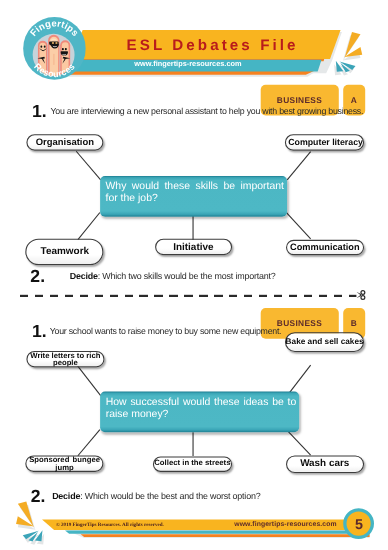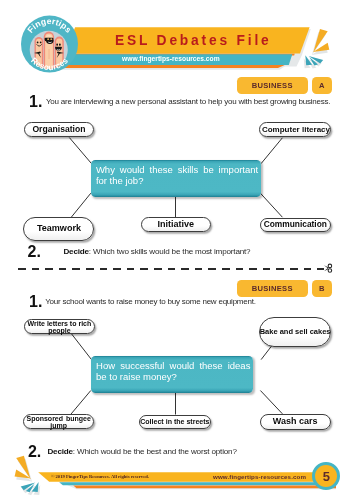--- a/index.html
+++ b/index.html
@@ -11,21 +11,21 @@
   .hdr{position:absolute;left:0;top:0;width:353px;height:95px;}
   .hdr-svg{position:absolute;left:0;top:0;}
   .title{position:absolute;left:115px;top:33.1px;
          font-size:13.8px;font-weight:bold;color:#b91c1c;letter-spacing:2.8px;
          white-space:nowrap;}
   .site{position:absolute;left:122.1px;top:55.2px;
         font-size:6.7px;font-weight:bold;color:#ffffff;letter-spacing:0px;
         white-space:nowrap;}
 
   
-  .pill{position:absolute;background:#F9B830;border-radius:4.5px;height:17px;
+  .pill{position:absolute;background:#F9B830;border-radius:4.5px;height:28px;
         color:#5c2b2b;font-size:7.6px;font-weight:bold;letter-spacing:0.3px;
         display:flex;align-items:center;justify-content:center;}
 
   
   .qnum{position:absolute;font-size:16px;font-weight:bold;color:#111;}
   .qtext{position:absolute;font-size:8px;color:#2a2a2a;letter-spacing:-0.225px;
          white-space:nowrap;font-weight:500;}
   .dtext{position:absolute;font-size:8.1px;color:#2a2a2a;letter-spacing:-0.18px;
          white-space:nowrap;}
   .dtext b{font-weight:bold;color:#111;}
@@ -233,25 +233,25 @@
   <div class="pill" style="left:311.8px;top:279.5px;width:20px;">
     <span>B</span>
   </div>
 
   <div class="qnum" style="left:29px;top:292.6px;">1.</div>
   <div class="qtext" style="left:45.2px;top:297.4px;">Your school wants to raise money to buy some new equipment.</div>
 
   <div class="node n2" style="left:24.25px;top:319.1px;width:70.35px;height:15.2px;font-size:7px;">
     <span>Write letters to rich people</span>
   </div>
-  <div class="node n1" style="left:259.2px;top:317px;width:71.8px;height:30px;font-size:7.5px;">
+  <div class="node n1" style="left:259.2px;top:302px;width:71.8px;height:18px;font-size:7.5px;">
     <span>Bake and sell cakes</span>
   </div>
 
-  <div class="ctr" style="left:91.2px;top:356.2px;width:162px;height:36.5px;">
+  <div class="ctr" style="left:91.2px;top:356.2px;width:181px;height:36.5px;">
     <span>How successful would these ideas be to raise money?</span>
   </div>
 
   <div class="node n2 n2j" style="left:23.3px;top:413.9px;width:70.8px;height:15.6px;font-size:7px;">
     <span>Sponsored bungee jump</span>
   </div>
   <div class="node n1" style="left:139.2px;top:414.7px;width:71.4px;height:14.8px;font-size:7.05px;">
     <span>Collect in the streets</span>
   </div>
   <div class="node n1" style="left:259.5px;top:414.4px;width:71.4px;height:15.6px;font-size:9px;">

